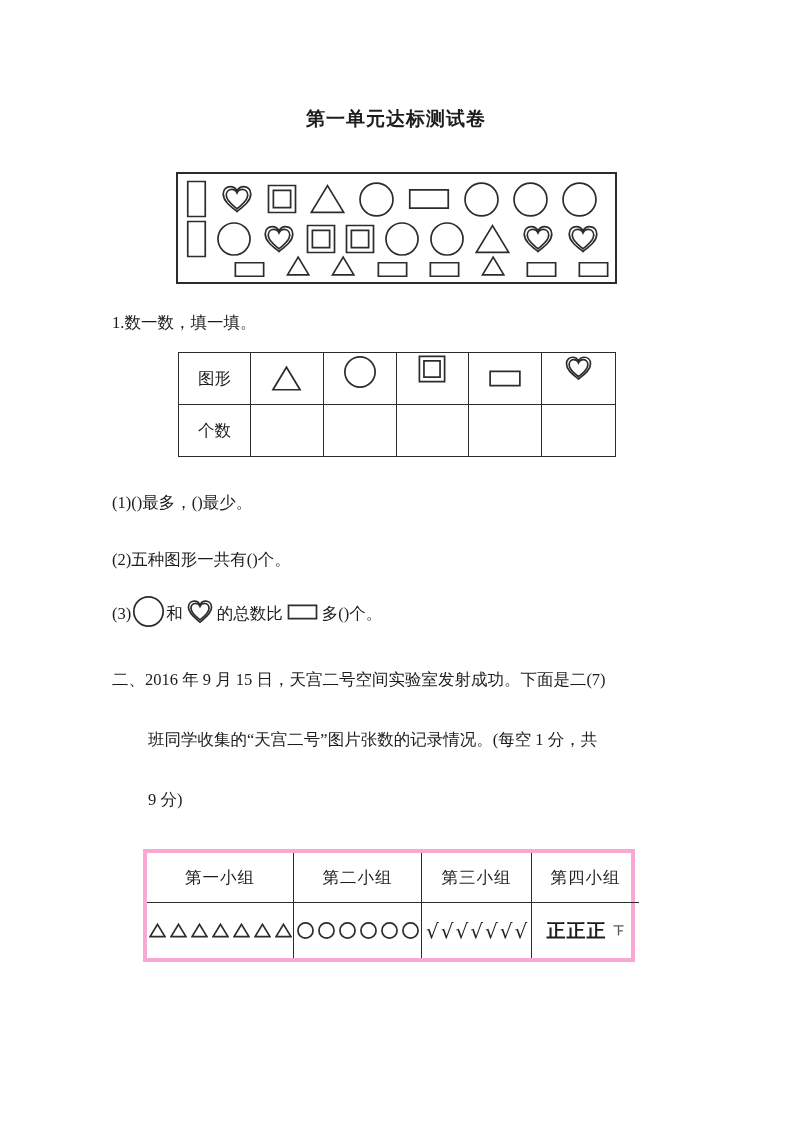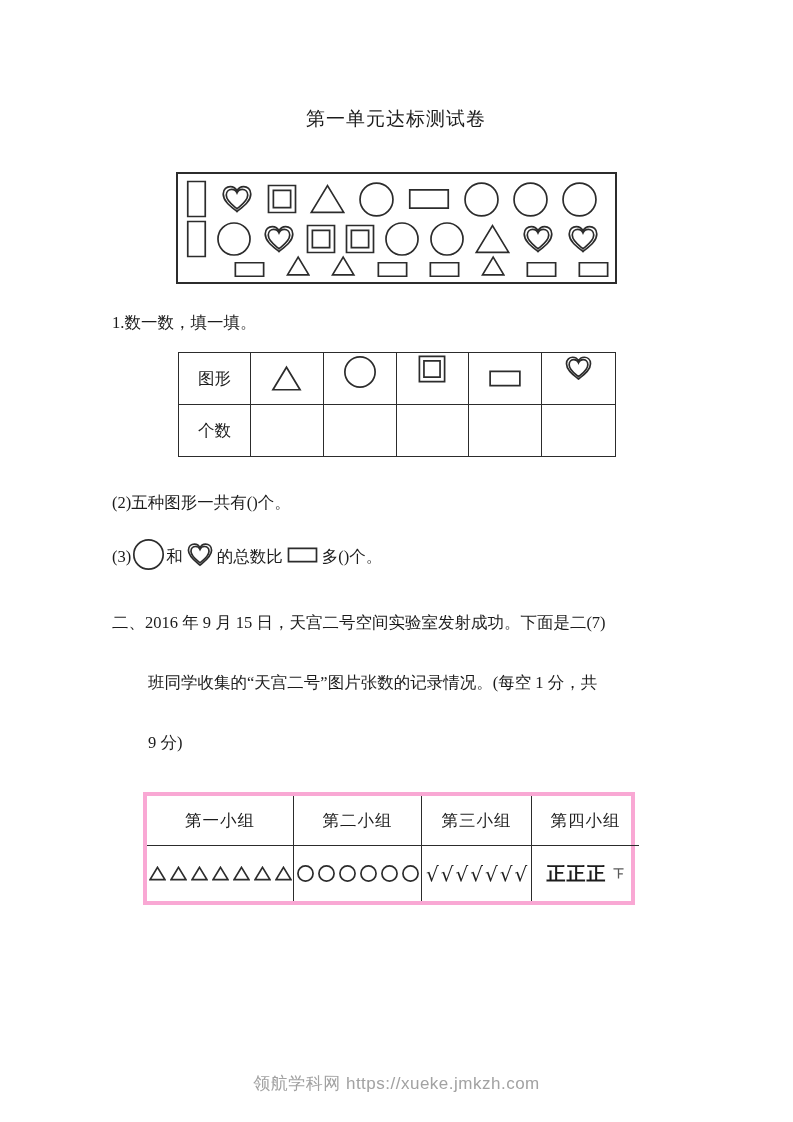--- a/index.html
+++ b/index.html
@@ -11,21 +11,21 @@
     overflow: hidden;
   }
   .page {
     width: 793px; height: 1122px;
     padding: 106px 113px 0 112px;
     position: relative;
   }
   .title {
     text-align: center;
     font-family: "Liberation Sans", "DejaVu Sans", sans-serif;
-    font-weight: 400;
+    font-weight: 700;
     font-size: 19px;
     letter-spacing: 1px;
     margin-bottom: 40px;
   }
   .s1-heading {
     font-size: 16.5px;
     letter-spacing: 0.5px;
     margin-bottom: 22px;
   }
   
@@ -331,20 +331,21 @@
       </div>
     <div class="t1-cell">个数</div>
     <div class="t1-cell"></div>
     <div class="t1-cell"></div>
     <div class="t1-cell"></div>
     <div class="t1-cell"></div>
     <div class="t1-cell"></div>
   </div>
 
 
+  <div class="q-item">(1)()最多，()最少。</div>
   <div class="q-item">(2)五种图形一共有()个。</div>
 
   <div class="q-item q3">
     <span>(3)</span>
     <span class="inline-shape"><span class="shape shape-circle"><svg viewBox="0 0 40 40">
             <circle cx="20" cy="20" r="17.8" fill="none" stroke="currentColor" stroke-width="1.7" vector-effect="non-scaling-stroke"></circle>
           </svg></span></span>
     <span>和</span>
     <span class="inline-shape"><span class="shape shape-heart"><svg viewBox="0 0 40 36">
             <path d="M20 32 C14 27 4 20.5 4 11.5 C4 5.8 8.2 3 12.2 3 C15.6 3 18.6 4.9 20 8.2 C21.4 4.9 24.4 3 27.8 3 C31.8 3 36 5.8 36 11.5 C36 20.5 26 27 20 32 Z" fill="none" stroke="currentColor" stroke-width="1.7" vector-effect="non-scaling-stroke"></path>
@@ -449,15 +450,14 @@
     <div class="t2-cell t2-data">
         <span class="tally-full">正正正</span>
         <span class="tally-partial">
           <svg viewBox="0 0 18 20">
             <path d="M2 3.5 H16 M9 3.5 V17 M9 10.5 H15" fill="none" stroke="#5a5a5a" stroke-width="1.3" vector-effect="non-scaling-stroke"></path>
           </svg>
         </span>
       </div>
   </div>
 
-  <div class="footer">领航学科网 https://xueke.jmkzh.com</div>
 
 </div>
 
 </body></html>

